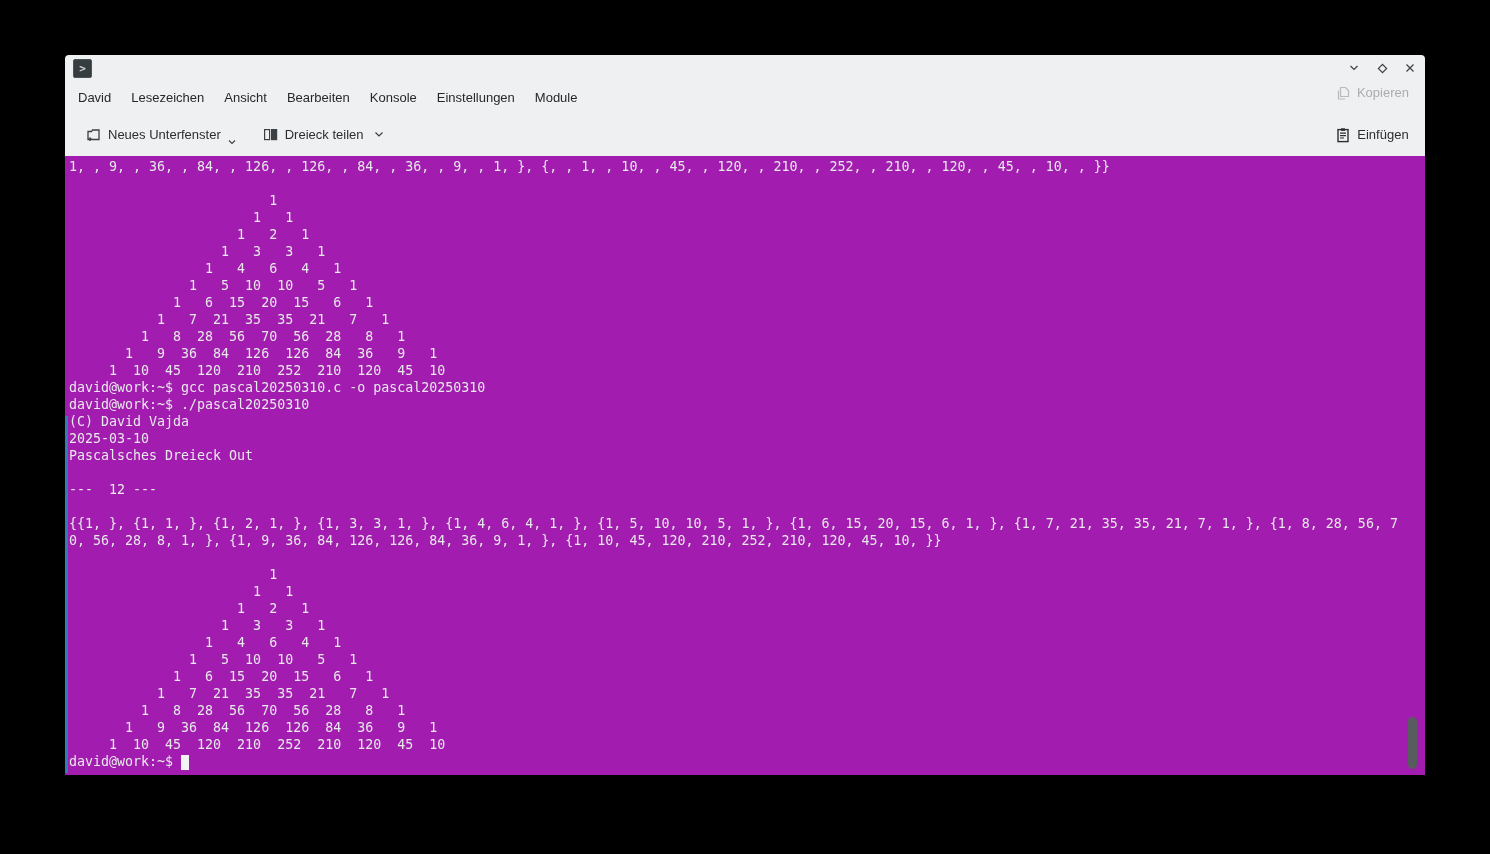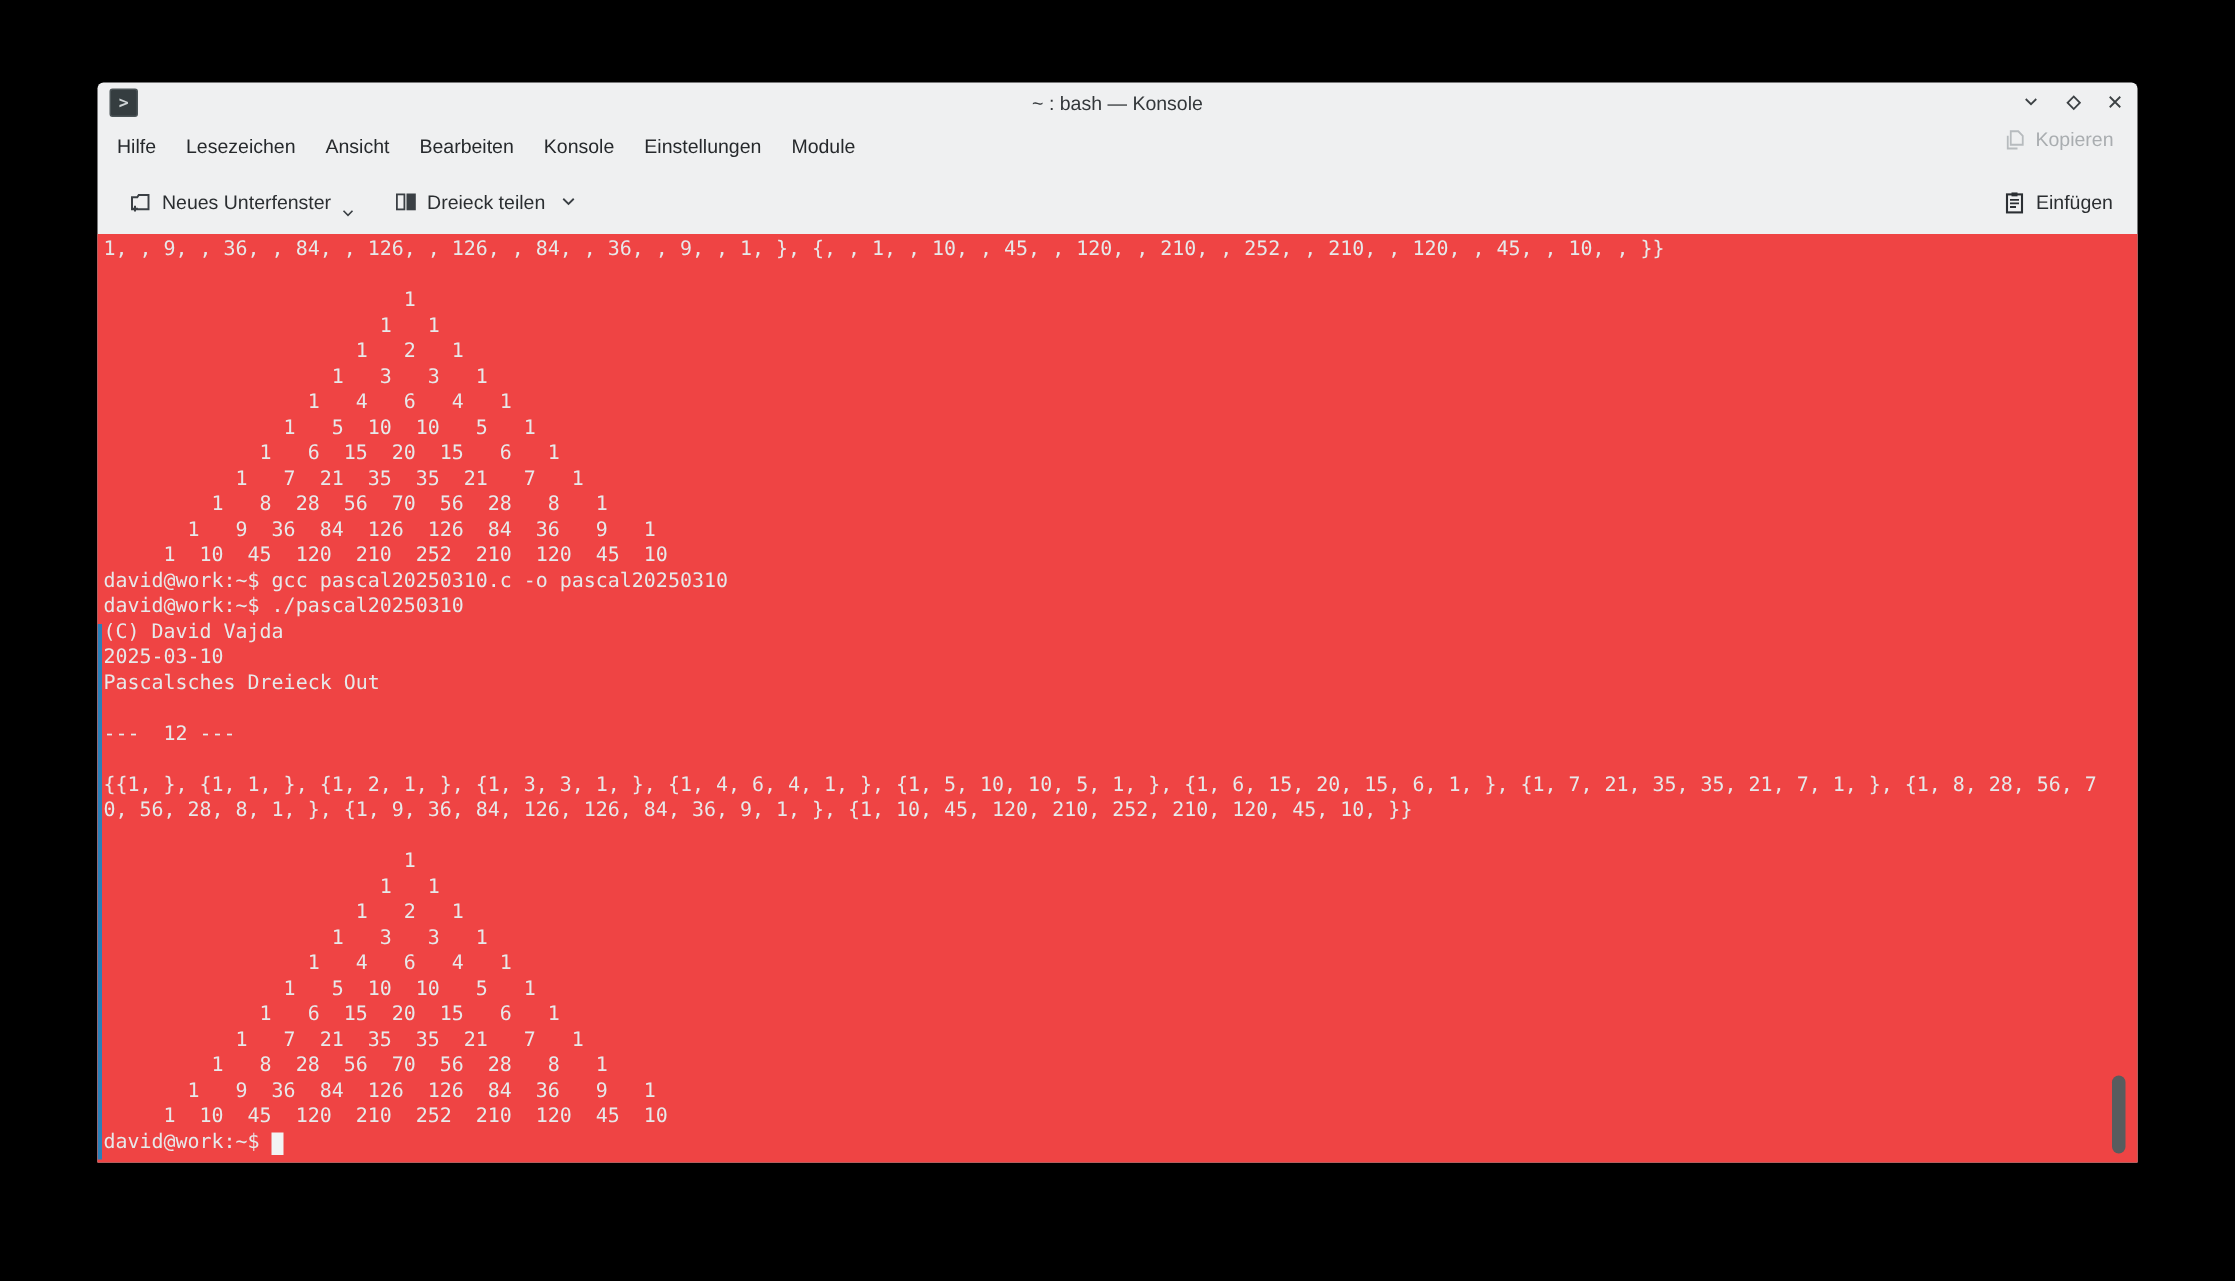--- a/index.html
+++ b/index.html
@@ -72,42 +72,41 @@
     background:#585c5e;border-radius:5px;z-index:3;
   }
 </style>
 </head>
 <body>
 
 <div class="window">
 
   <div class="titlebar">
     <div class="app-icon">&gt;</div>
-    <div class="title">~ : bash — Konsole</div>
     <div class="win-controls">
       <div class="win-btn">
         <svg width="12" height="12" viewBox="0 0 12 12">
             <polyline points="2.5,4 6,7.5 9.5,4" fill="none" stroke="#3c4144" stroke-width="1.2"></polyline>
           </svg>
       </div>
       <div class="win-btn">
         <svg width="13" height="13" viewBox="0 0 13 13">
             <rect x="3.6" y="3.6" width="5.8" height="5.8" fill="none" stroke="#3c4144" stroke-width="1.2" transform="rotate(45 6.5 6.5)"></rect>
           </svg>
       </div>
       <div class="win-btn">
         <svg width="12" height="12" viewBox="0 0 12 12">
             <path d="M2.5,2.5 L9.5,9.5 M9.5,2.5 L2.5,9.5" stroke="#3c4144" stroke-width="1.2"></path>
           </svg>
       </div>
     </div>
   </div>
 
   <div class="menubar">
-    <div class="menu-item">Hilfe</div>
+    <div class="menu-item">David</div>
     <div class="menu-item">Lesezeichen</div>
     <div class="menu-item">Ansicht</div>
     <div class="menu-item">Bearbeiten</div>
     <div class="menu-item">Konsole</div>
     <div class="menu-item">Einstellungen</div>
     <div class="menu-item">Module</div>
   </div>
 
   <div class="toolbar">
     <div class="grp-left">
@@ -166,19 +165,19 @@
           <svg width="16" height="16" viewBox="0 0 16 16">
             <circle cx="6.6" cy="6.6" r="4.2" fill="none" stroke="#2b2f33" stroke-width="1.4"></circle>
             <line x1="9.8" y1="9.8" x2="13.6" y2="13.6" stroke="#2b2f33" stroke-width="1.5"></line>
           </svg>
         </span>
         <span>Konsole</span>
       </div>
     </div>
   </div>
 
-  <div class="terminal" style="background: #ef4444;">
+  <div class="terminal" style="background: #a21caf;">
     <div class="new-output-bar" style="background: rgb(41, 128, 185);"></div>
     <pre class="term-output" style="background: transparent; color: rgb(231, 233, 234);"><div class="term-line">1, , 9, , 36, , 84, , 126, , 126, , 84, , 36, , 9, , 1, }, {, , 1, , 10, , 45, , 120, , 210, , 252, , 210, , 120, , 45, , 10, , }}</div><div class="term-line"></div><div class="term-line">                         1</div><div class="term-line">                       1   1</div><div class="term-line">                     1   2   1</div><div class="term-line">                   1   3   3   1</div><div class="term-line">                 1   4   6   4   1</div><div class="term-line">               1   5  10  10   5   1</div><div class="term-line">             1   6  15  20  15   6   1</div><div class="term-line">           1   7  21  35  35  21   7   1</div><div class="term-line">         1   8  28  56  70  56  28   8   1</div><div class="term-line">       1   9  36  84  126  126  84  36   9   1</div><div class="term-line">     1  10  45  120  210  252  210  120  45  10</div><div class="term-line">david@work:~$ gcc pascal20250310.c -o pascal20250310</div><div class="term-line">david@work:~$ ./pascal20250310</div><div class="term-line">(C) David Vajda</div><div class="term-line">2025-03-10</div><div class="term-line">Pascalsches Dreieck Out</div><div class="term-line"></div><div class="term-line">---  12 ---</div><div class="term-line"></div><div class="term-line">{{1, }, {1, 1, }, {1, 2, 1, }, {1, 3, 3, 1, }, {1, 4, 6, 4, 1, }, {1, 5, 10, 10, 5, 1, }, {1, 6, 15, 20, 15, 6, 1, }, {1, 7, 21, 35, 35, 21, 7, 1, }, {1, 8, 28, 56, 7</div><div class="term-line">0, 56, 28, 8, 1, }, {1, 9, 36, 84, 126, 126, 84, 36, 9, 1, }, {1, 10, 45, 120, 210, 252, 210, 120, 45, 10, }}</div><div class="term-line"></div><div class="term-line">                         1</div><div class="term-line">                       1   1</div><div class="term-line">                     1   2   1</div><div class="term-line">                   1   3   3   1</div><div class="term-line">                 1   4   6   4   1</div><div class="term-line">               1   5  10  10   5   1</div><div class="term-line">             1   6  15  20  15   6   1</div><div class="term-line">           1   7  21  35  35  21   7   1</div><div class="term-line">         1   8  28  56  70  56  28   8   1</div><div class="term-line">       1   9  36  84  126  126  84  36   9   1</div><div class="term-line">     1  10  45  120  210  252  210  120  45  10</div><div class="term-line"><span>david@work:~$ </span><span class="cursor"></span></div></pre>
     <div class="scroll-thumb"></div>
   </div>
 
 </div>
 
 </body></html>

